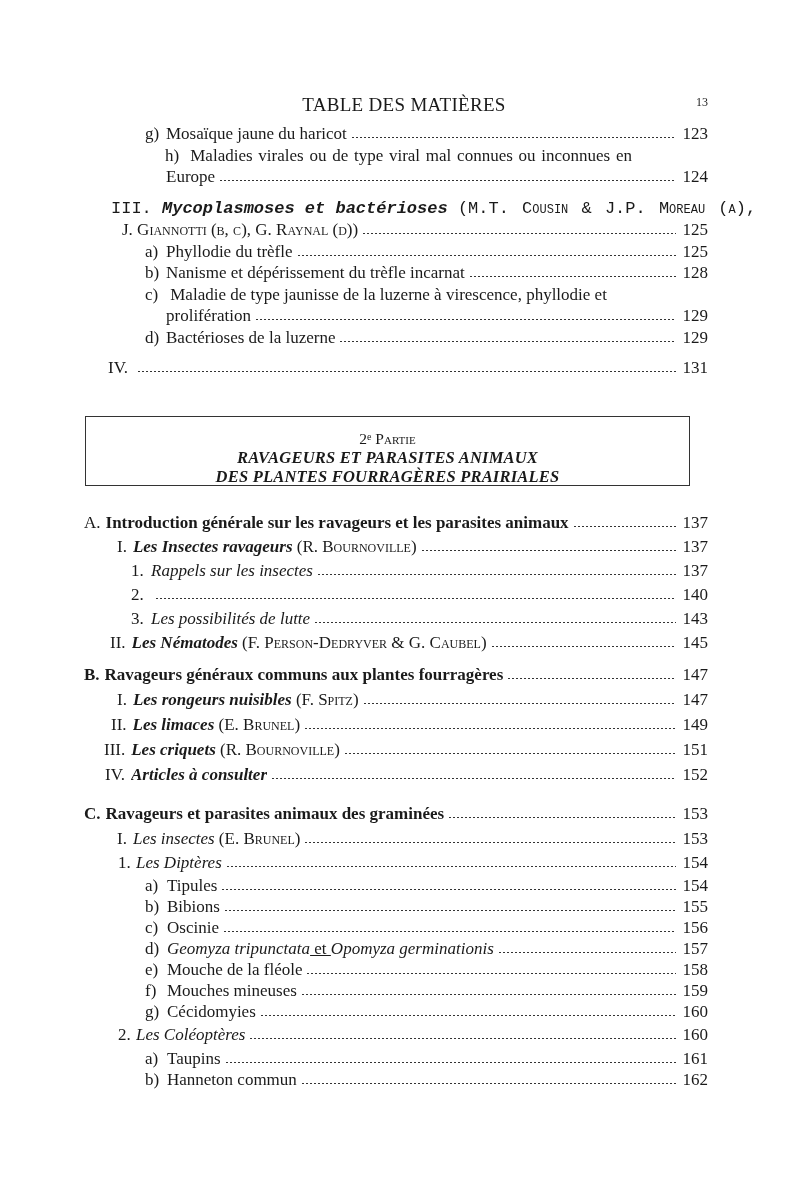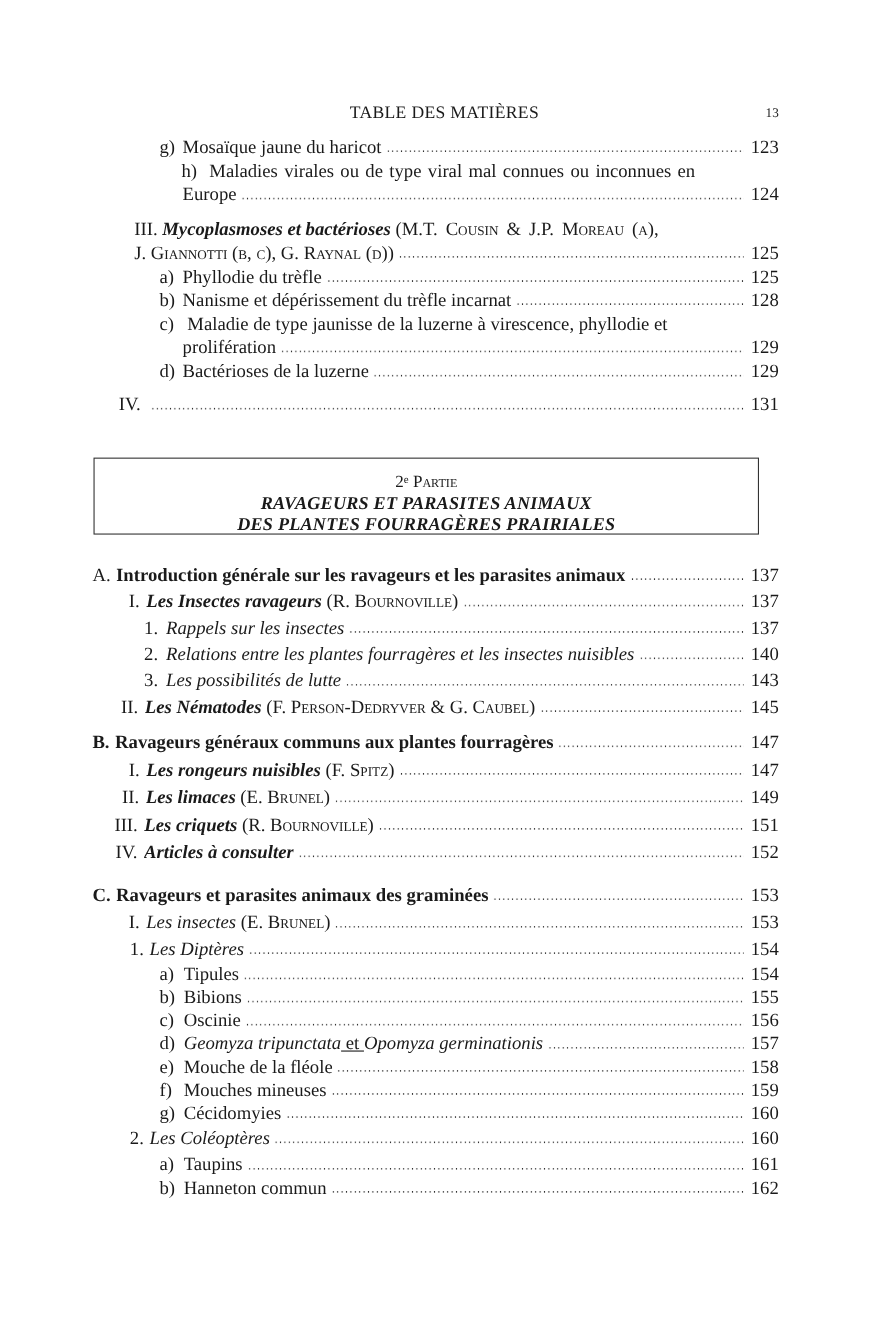--- a/index.html
+++ b/index.html
@@ -9,21 +9,21 @@
     color: #1a1a1a;
     font-size: 17px;
   }
   .page { position: absolute; left: 0; top: 0; width: 800px; height: 1204px; }
 
   .running-head {
     position: absolute; top: 94px; left: 100px; width: 608px; height: 20px;
   }
   .running-title {
     position: absolute; left: 0; right: 0; text-align: center;
-    font-size: 16px; letter-spacing: 0.3px;
+    font-size: 19px; letter-spacing: 0.3px;
   }
   .page-number {
     position: absolute; right: 0; top: 1px; font-size: 12px;
   }
 
   .toc-line {
     position: absolute;
     display: flex; align-items: baseline;
     white-space: nowrap;
     line-height: 20px;
@@ -79,21 +79,21 @@
   <div class="plain-line" style="left:145px; top:146px;margin-left:20px;">
     <span style="display:inline-block; width:21px;">h)</span>
     <span style="word-spacing:1.5px;">Maladies virales ou de type viral mal connues ou inconnues en</span>
   </div>
   <div class="toc-line" style="left:166px; top:167px; width:542px;">
     <span class="title">Europe</span>
     <span class="leader"></span>
     <span class="pg">124</span>
   </div>
 
-  <div class="plain-line" style="left:122px; top:199px;">
+  <div class="plain-line" style="left:111px; top:199px;font-family:Liberation Mono, monospace;">
     <span>III.</span>
     <span class="bi">Mycoplasmoses et bactérioses</span>
     <span class="sc" style="word-spacing:3px;">(M.T. Cousin &amp; J.P. Moreau (a),</span>
   </div>
   <div class="toc-line" style="left:122px; top:220px; width:586px;">
     <span class="title sc">J. Giannotti (b, c), G. Raynal (d))</span>
     <span class="leader"></span>
     <span class="pg">125</span>
   </div>
 
@@ -153,21 +153,20 @@
     <span class="pg">137</span>
   </div>
   <div class="toc-line" style="left:131px; top:561px; width:577px;">
     <span class="num" style="width:20px;">1.</span>
     <span class="title i">Rappels sur les insectes</span>
     <span class="leader"></span>
     <span class="pg">137</span>
   </div>
   <div class="toc-line" style="left:131px; top:585px; width:577px;">
     <span class="num" style="width:20px;">2.</span>
-    <span class="title i">Relations entre les plantes fourragères et les insectes nuisibles</span>
     <span class="leader"></span>
     <span class="pg">140</span>
   </div>
   <div class="toc-line" style="left:131px; top:609px; width:577px;">
     <span class="num" style="width:20px;">3.</span>
     <span class="title i">Les possibilités de lutte</span>
     <span class="leader"></span>
     <span class="pg">143</span>
   </div>
   <div class="toc-line" style="left:110px; top:633px; width:598px;">

